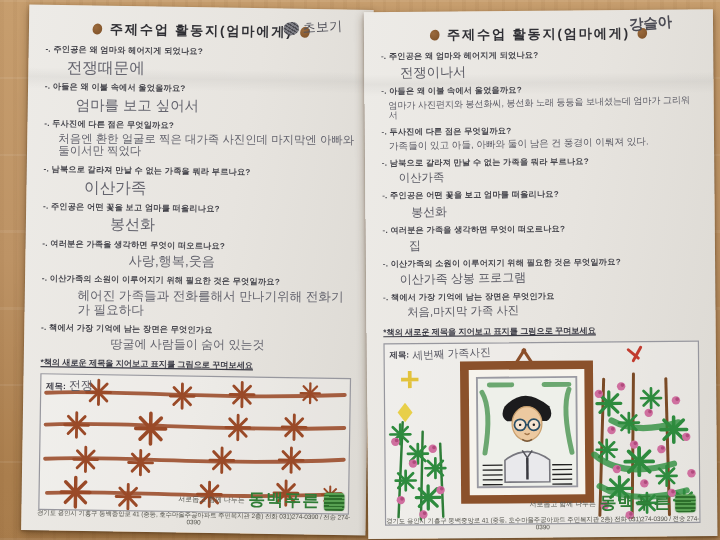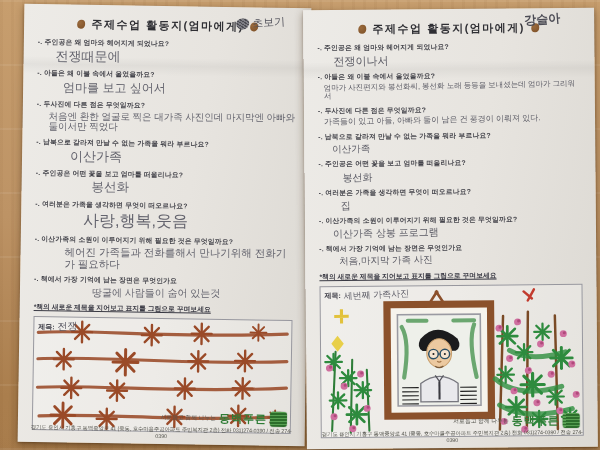--- a/index.html
+++ b/index.html
@@ -33,21 +33,21 @@
   .drawbox{position:relative;border:1px solid #97979e;margin-top:4px;background:rgba(255,255,255,.25);}
   .box-left{height:112px;}
   .box-right{height:150px;}
   .boxtitle{position:absolute;top:2px;left:4px;display:flex;gap:3px;align-items:baseline;z-index:2;}
   .boxtitle .lbl{font-size:7px;font-weight:bold;color:#3a3a44;}
   .boxtitle .hand{font-size:10px;color:#5c5c66;transform:rotate(-2deg);}
   .drawbox svg{position:absolute;inset:0;width:100%;height:100%;}
   .footer{position:absolute;left:10px;right:10px;bottom:5px;}
   .slogan-row{display:flex;justify-content:flex-end;align-items:center;gap:3px;margin-bottom:1px;padding-right:8px;}
   .slogan{font-size:5.8px;color:#55554e;}
-  .brand{font-size:11px;font-weight:bold;color:#2f7d36;letter-spacing:1px;}
+  .brand{font-size:14px;font-weight:bold;color:#2f7d36;letter-spacing:1px;}
   .stamp{width:17px;height:15px;border-radius:3px;background:
       repeating-linear-gradient(0deg, #2c6e2b 0 1.5px, #57a052 1.5px 3px);
       box-shadow:0 0 1px #2c6e2b;display:inline-block;}
   .address{font-size:5.4px;color:#53534c;text-align:center;letter-spacing:-.1px;}
 </style>
 </head>
 <body>
 
 <div class="scene">
 
@@ -66,21 +66,21 @@
     <div class="a" style="margin-left:18px;font-size:13px;">전쟁때문에</div>
     <div class="q">-. 아들은 왜 이불 속에서 울었을까요?</div>
     <div class="a" style="margin-left:26px;font-size:12px;">엄마를 보고 싶어서</div>
     <div class="q">-. 두사진에 다른 점은 무엇일까요?</div>
     <div class="a" style="margin-left:12px;font-size:9.5px;">처음엔 환한 얼굴로 찍은 대가족 사진인데  마지막엔 아빠와 둘이서만 찍었다</div>
     <div class="q">-. 남북으로 갈라져 만날 수 없는 가족을 뭐라 부르나요?</div>
     <div class="a" style="margin-left:34px;font-size:13px;">이산가족</div>
     <div class="q">-. 주인공은 어떤 꽃을 보고 엄마를 떠올리나요?</div>
     <div class="a" style="margin-left:56px;font-size:12.5px;">봉선화</div>
     <div class="q">-. 여러분은 가족을 생각하면 무엇이 떠오르나요?</div>
-    <div class="a" style="margin-left:48px;font-size:16px;">사랑,행복,웃음</div>
+    <div class="a" style="margin-left:72px;font-size:11px;">사랑,행복,웃음</div>
     <div class="q">-. 이산가족의 소원이 이루어지기 위해 필요한 것은 무엇일까요?</div>
     <div class="a" style="margin-left:30px;font-size:10.5px;">헤어진 가족들과 전화를해서 만나기위해  전화기가 필요하다</div>
     <div class="q">-. 책에서 가장 기억에 남는 장면은 무엇인가요</div>
     <div class="a" style="margin-left:58px;font-size:10px;">땅굴에 사람들이 숨어 있는것</div>
 
     <div class="prompt">*책의 새로운 제목을 지어보고 표지를 그림으로 꾸며보세요</div>
     <div class="drawbox box-left">
       <div class="boxtitle">
         <span class="lbl">제목:</span>
         <span class="hand">전쟁</span>

